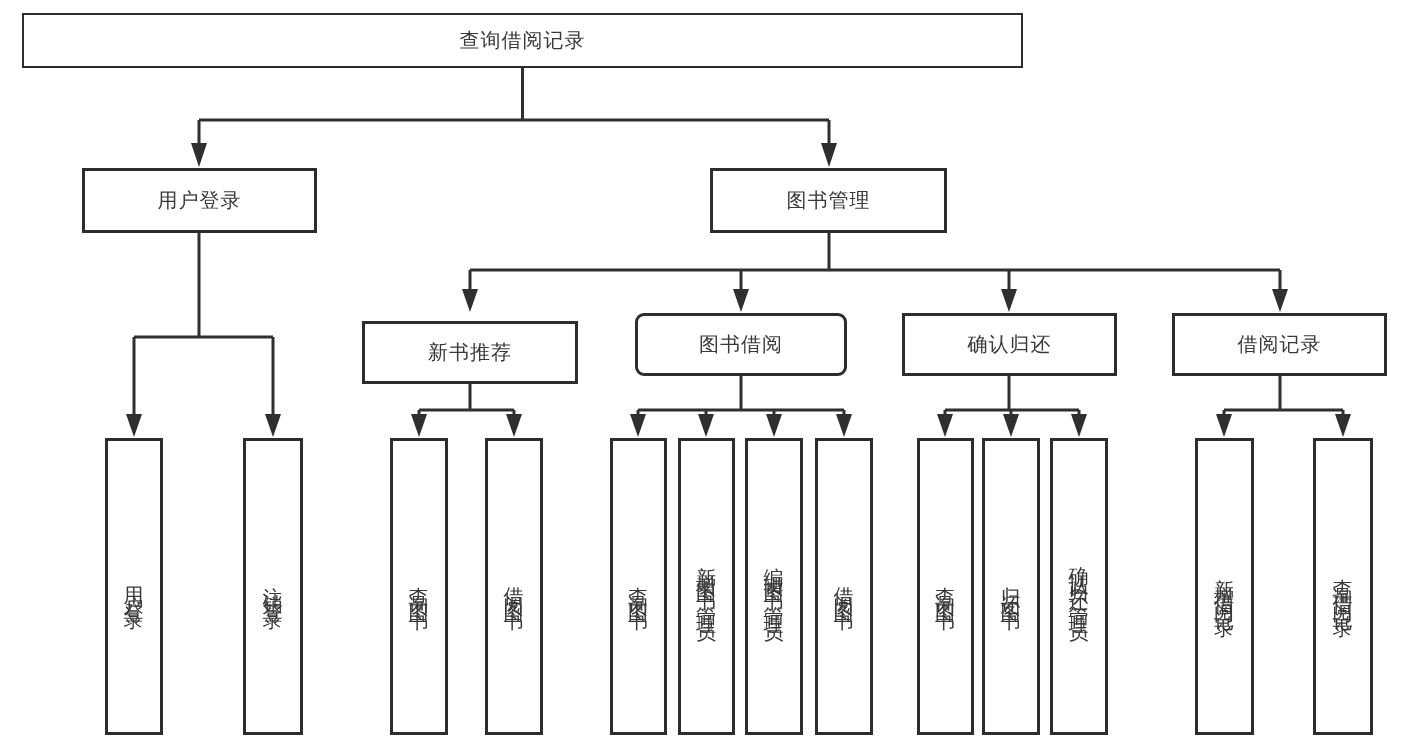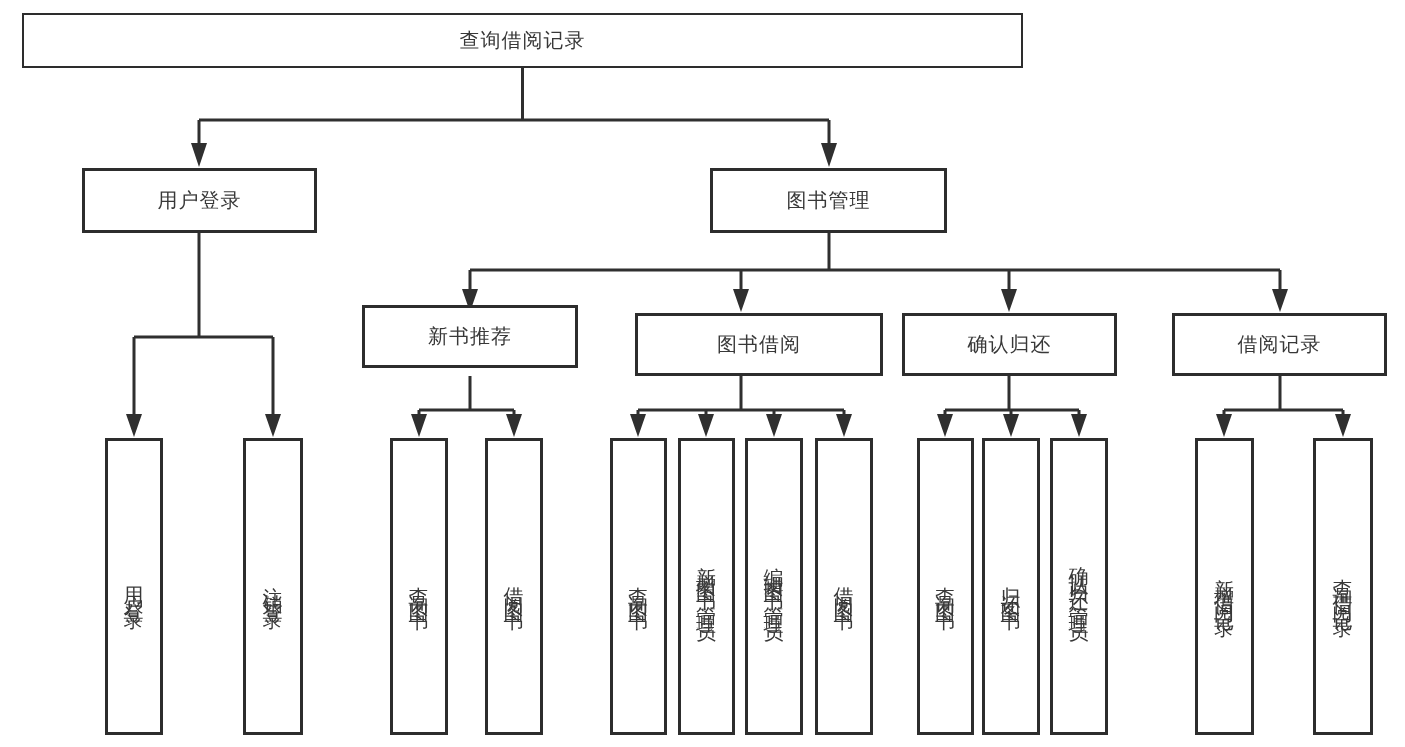--- a/index.html
+++ b/index.html
@@ -71,22 +71,22 @@
     font-size: 19px;
     color: var(--watermark);
     letter-spacing: 0.5px;
     z-index: 3;
     white-space: nowrap;
   }
   
   .n-root       { left: 22px;   top: 13px;  width: 1001px; height: 55px; }
   .n-userlogin  { left: 82px;   top: 168px; width: 235px;  height: 65px; }
   .n-bookmgmt   { left: 710px;  top: 168px; width: 237px;  height: 65px; }
-  .n-newbook    { left: 362px;  top: 305px; width: 216px;  height: 63px; }
-  .n-bookborrow { left: 635px;  top: 313px; width: 248px;  height: 63px; }
+  .n-newbook    { left: 362px;  top: 321px; width: 216px;  height: 63px; }
+  .n-bookborrow { left: 635px;  top: 313px; width: 212px;  height: 63px; border-radius: 9px; }
   .n-curborrow  { left: 902px;  top: 313px; width: 215px;  height: 63px; }
   .n-records    { left: 1172px; top: 313px; width: 215px;  height: 63px; }
   .l-a { left: 105px;  width: 58px; }
   .l-b { left: 243px;  width: 60px; }
   .l-c { left: 390px;  width: 58px; }
   .l-d { left: 485px;  width: 58px; }
   .l-e { left: 610px;  width: 57px; }
   .l-f { left: 678px;  width: 57px; }
   .l-g { left: 745px;  width: 58px; }
   .l-h { left: 815px;  width: 58px; }

